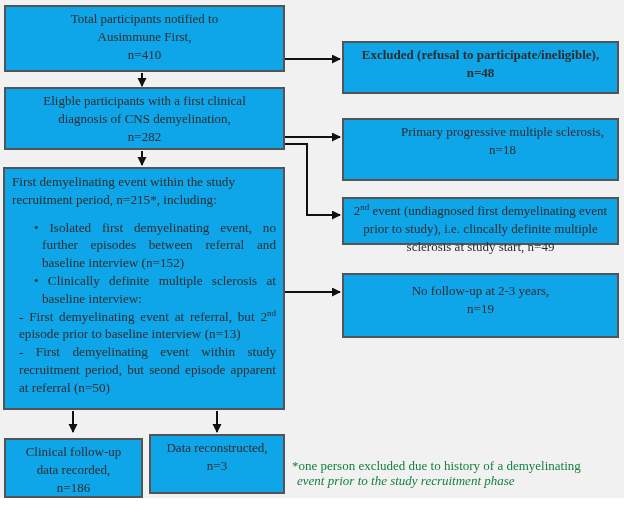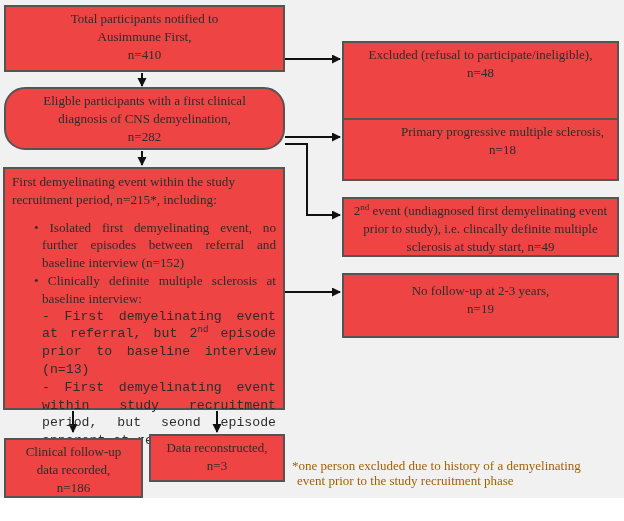--- a/index.html
+++ b/index.html
@@ -18,21 +18,21 @@
     background: #f1f1f2;
   }
   .connectors {
     position: absolute;
     left: 0; top: 0;
     pointer-events: none;
   }
   .box {
     position: absolute;
     box-sizing: border-box;
-    background: #ef4444;
+    background: #0ea5e9;
     border: 2px solid #545454;
     text-align: center;
     font-size: 13px;
     line-height: 18px;
     padding: 3px 4px;
   }
   .box .line { white-space: nowrap; }
   .box-main {
     text-align: left;
     font-size: 13.2px;
@@ -40,39 +40,38 @@
     padding: 4px 7px 4px 7px;
   }
   .b3-header { text-align: left; margin-bottom: 10px; }
   .bullet {
     margin-left: 22px;
     padding-left: 8px;
     text-indent: -8px;
     text-align: justify;
   }
   .sub-item {
-    margin-left: 30px;
+    margin-left: 7px;
     text-align: justify;
-    font-family: Liberation Mono, monospace;
   }
   sup {
     font-size: 9px;
     line-height: 0;
     vertical-align: super;
   }
   .footnote {
     position: absolute;
     left: 292px;
     top: 458px;
     width: 330px;
     font-size: 13px;
     line-height: 15px;
-    color: #a16207;
+    color: #15803d;
   }
-  .footnote .fn2 { padding-left: 5px; }
+  .footnote .fn2 { padding-left: 5px; font-style: italic; }
 </style>
 </head>
 <body>
 
 <div class="canvas">
   <div class="gray-bg"></div>
 
   <svg class="connectors" width="624" height="521">
     <defs>
       <marker id="arrow" markerUnits="userSpaceOnUse" markerWidth="10" markerHeight="10" refX="8" refY="4.5" orient="auto">
@@ -88,56 +87,56 @@
     <path d="M73,411 L73,432" stroke="#111111" stroke-width="2" fill="none" marker-end="url(#arrow)"></path>
     <path d="M217,411 L217,432" stroke="#111111" stroke-width="2" fill="none" marker-end="url(#arrow)"></path>
   </svg>
 
   <div class="box" style="left:4px; top:5px; width:281px; height:67px;">
     <div class="line">Total participants notified to</div>
     <div class="line">Ausimmune First,</div>
     <div class="line">n=410</div>
   </div>
 
-  <div class="box" style="left:4px; top:87px; width:281px; height:63px;border-radius:21px;">
+  <div class="box" style="left:4px; top:87px; width:281px; height:63px;">
     <div class="line">Eligble participants with a first clinical</div>
     <div class="line">diagnosis of CNS demyelination,</div>
     <div class="line">n=282</div>
   </div>
 
   <div class="box box-main" style="left:3px; top:167px; width:282px; height:243px;">
     <div class="b3-header">First demyelinating event within the study recruitment period, n=215*, including:</div>
     <div class="bullet">• Isolated first demyelinating event, no further episodes between referral and baseline interview (n=152)</div>
     <div class="bullet">• Clinically definite multiple sclerosis at baseline interview:</div>
     <div class="sub-item"><span>- First demyelinating event at referral, but 2</span><sup>nd</sup><span> episode prior to baseline interview (n=13)</span></div>
     <div class="sub-item">- First demyelinating event within study recruitment period, but seond episode apparent at referral (n=50)</div>
   </div>
 
   <div class="box" style="left:4px; top:438px; width:139px; height:60px;">
     <div class="line">Clinical follow-up</div>
     <div class="line">data recorded,</div>
     <div class="line">n=186</div>
   </div>
 
-  <div class="box" style="left:149px; top:434px; width:136px; height:48px;">
+  <div class="box" style="left:149px; top:434px; width:136px; height:60px;">
     <div class="line">Data reconstructed,</div>
     <div class="line">n=3</div>
   </div>
 
-  <div class="box" style="left:342px; top:41px; width:277px; height:79px;">
+  <div class="box" style="left:342px; top:41px; width:277px; height:53px;font-weight:bold;">
     <div class="line">Excluded (refusal to participate/ineligible),</div>
     <div class="line">n=48</div>
   </div>
 
   <div class="box" style="left:342px; top:118px; width:277px; height:63px;padding-left:48px;">
     <div class="line">Primary progressive multiple sclerosis,</div>
     <div class="line">n=18</div>
   </div>
 
-  <div class="box" style="left:342px; top:197px; width:277px; height:60px; padding:3px 8px;">
+  <div class="box" style="left:342px; top:197px; width:277px; height:48px; padding:3px 8px;">
     <span>2</span><sup>nd</sup><span> event (undiagnosed first demyelinating event prior to study), i.e. clincally definite multiple sclerosis at study start, n=49</span>
   </div>
 
   <div class="box" style="left:342px; top:273px; width:277px; height:65px; padding-top:7px;">
     <div class="line">No follow-up at 2-3 years,</div>
     <div class="line">n=19</div>
   </div>
 
   <div class="footnote">
     <div class="fn1">*one person excluded due to history of a demyelinating</div>

